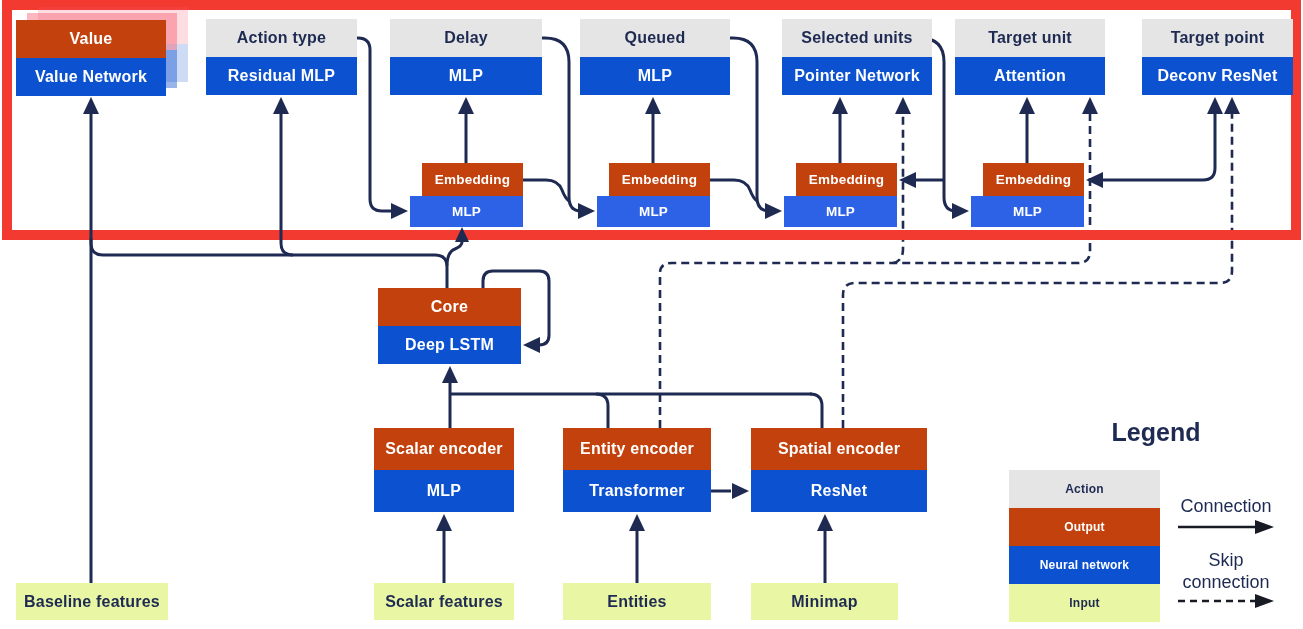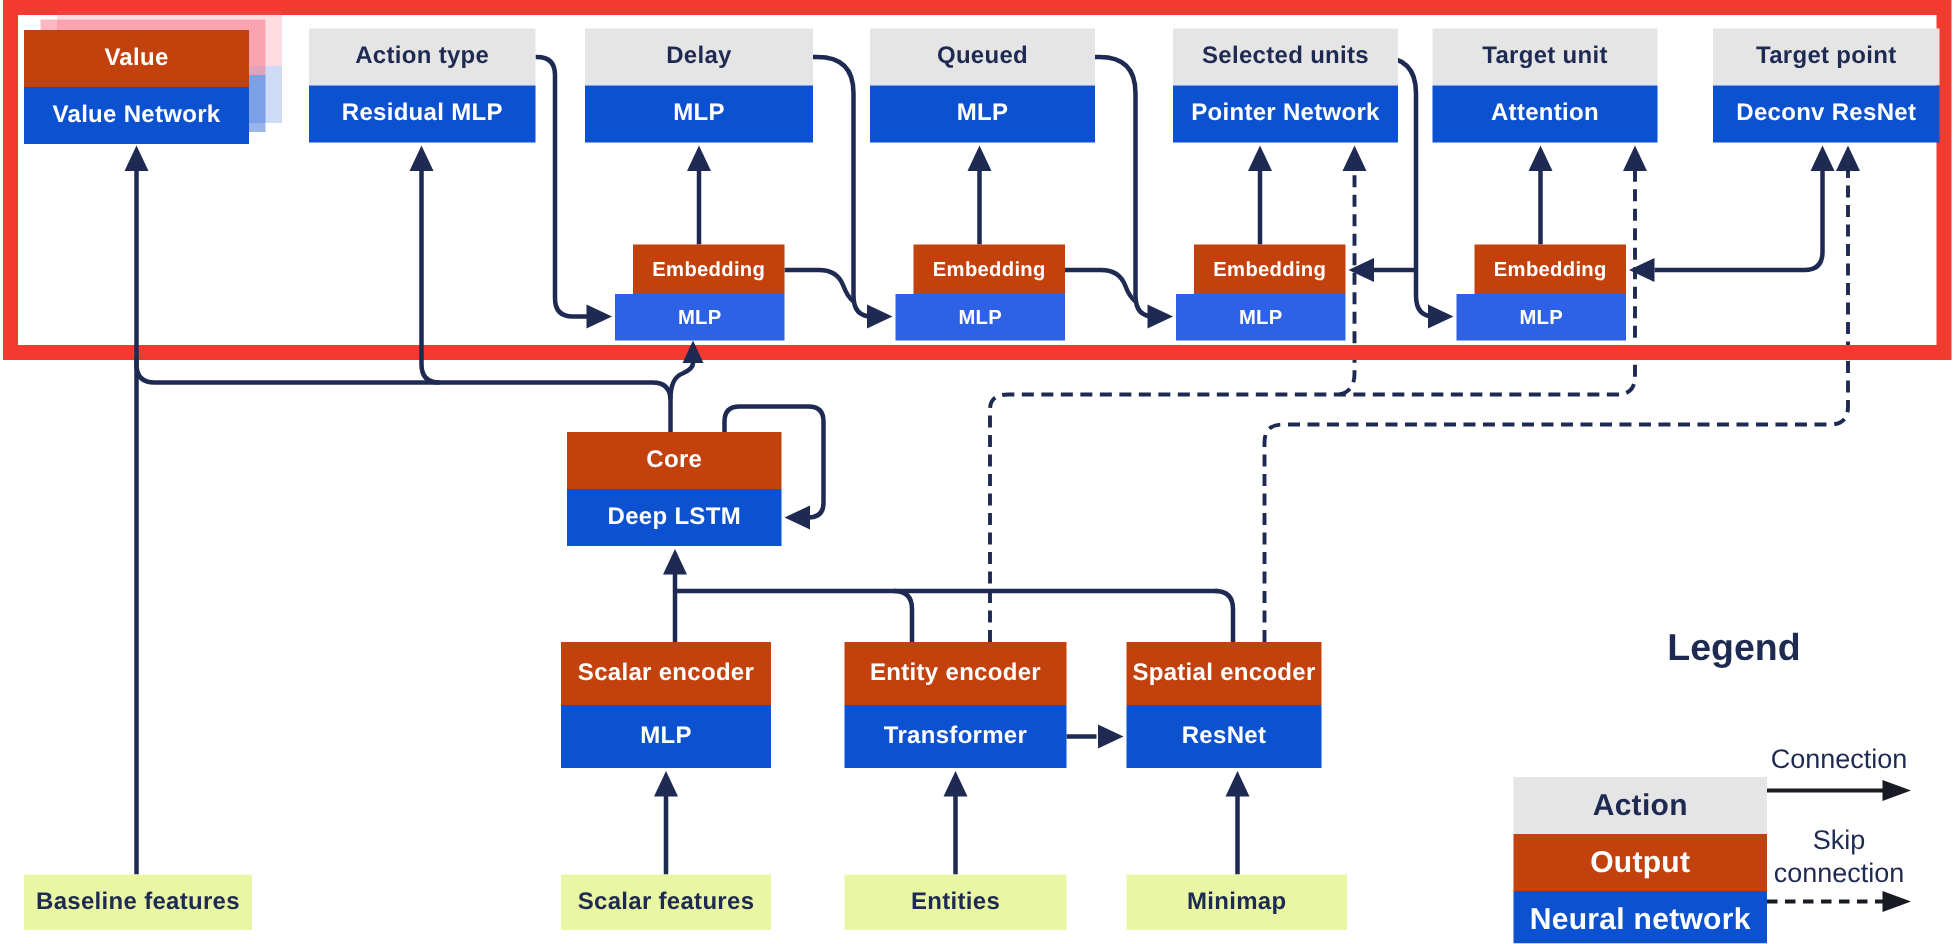--- a/index.html
+++ b/index.html
@@ -23,22 +23,22 @@
   .inp{height:37px;font-size:16px;font-weight:700;}
 
   .ghost{position:absolute;display:flex;flex-direction:column;}
   .ghost .g-pink{height:37px;background:#F8586C;}
   .ghost .g-blue{height:38px;background:#0B51D0;}
   .ghost.g1{opacity:.42;}
   .ghost.g2{opacity:.20;}
 
   .legend-title{position:absolute;left:1066px;top:418px;width:180px;text-align:center;
                 font-size:25px;font-weight:600;color:#1E2A52;}
-  .legend-row{position:absolute;left:1009px;width:169px;height:38px;display:flex;
-              align-items:center;justify-content:center;font-size:20px;font-weight:600;margin-top:48px;}
+  .legend-row{position:absolute;left:1009px;width:151px;height:38px;display:flex;
+              align-items:center;justify-content:center;font-size:12px;font-weight:600;}
   .legend-label{position:absolute;left:1168px;width:116px;text-align:center;
                 font-size:18px;font-weight:500;color:#1E2A52;line-height:21px;}
 </style>
 </head>
 <body>
 
 <div id="canvas">
 
   <svg class="wires" viewBox="0 0 1303 629">
 
@@ -175,21 +175,21 @@
   </div>
 
   <div class="box enc" style="left:374px;top:428px;width:140px;">
     <div class="seg pink">Scalar encoder</div>
     <div class="seg blue">MLP</div>
   </div>
   <div class="box enc" style="left:563px;top:428px;width:148px;">
     <div class="seg pink">Entity encoder</div>
     <div class="seg blue">Transformer</div>
   </div>
-  <div class="box enc" style="left:751px;top:428px;width:130px;">
+  <div class="box enc" style="left:751px;top:428px;width:176px;">
     <div class="seg pink">Spatial encoder</div>
     <div class="seg blue">ResNet</div>
   </div>
 
   <div class="box" style="left:16px;top:583px;width:152px;">
     <div class="seg green inp">Baseline features</div>
   </div>
   <div class="box" style="left:374px;top:583px;width:140px;border-radius:16px;">
     <div class="seg green inp">Scalar features</div>
   </div>

